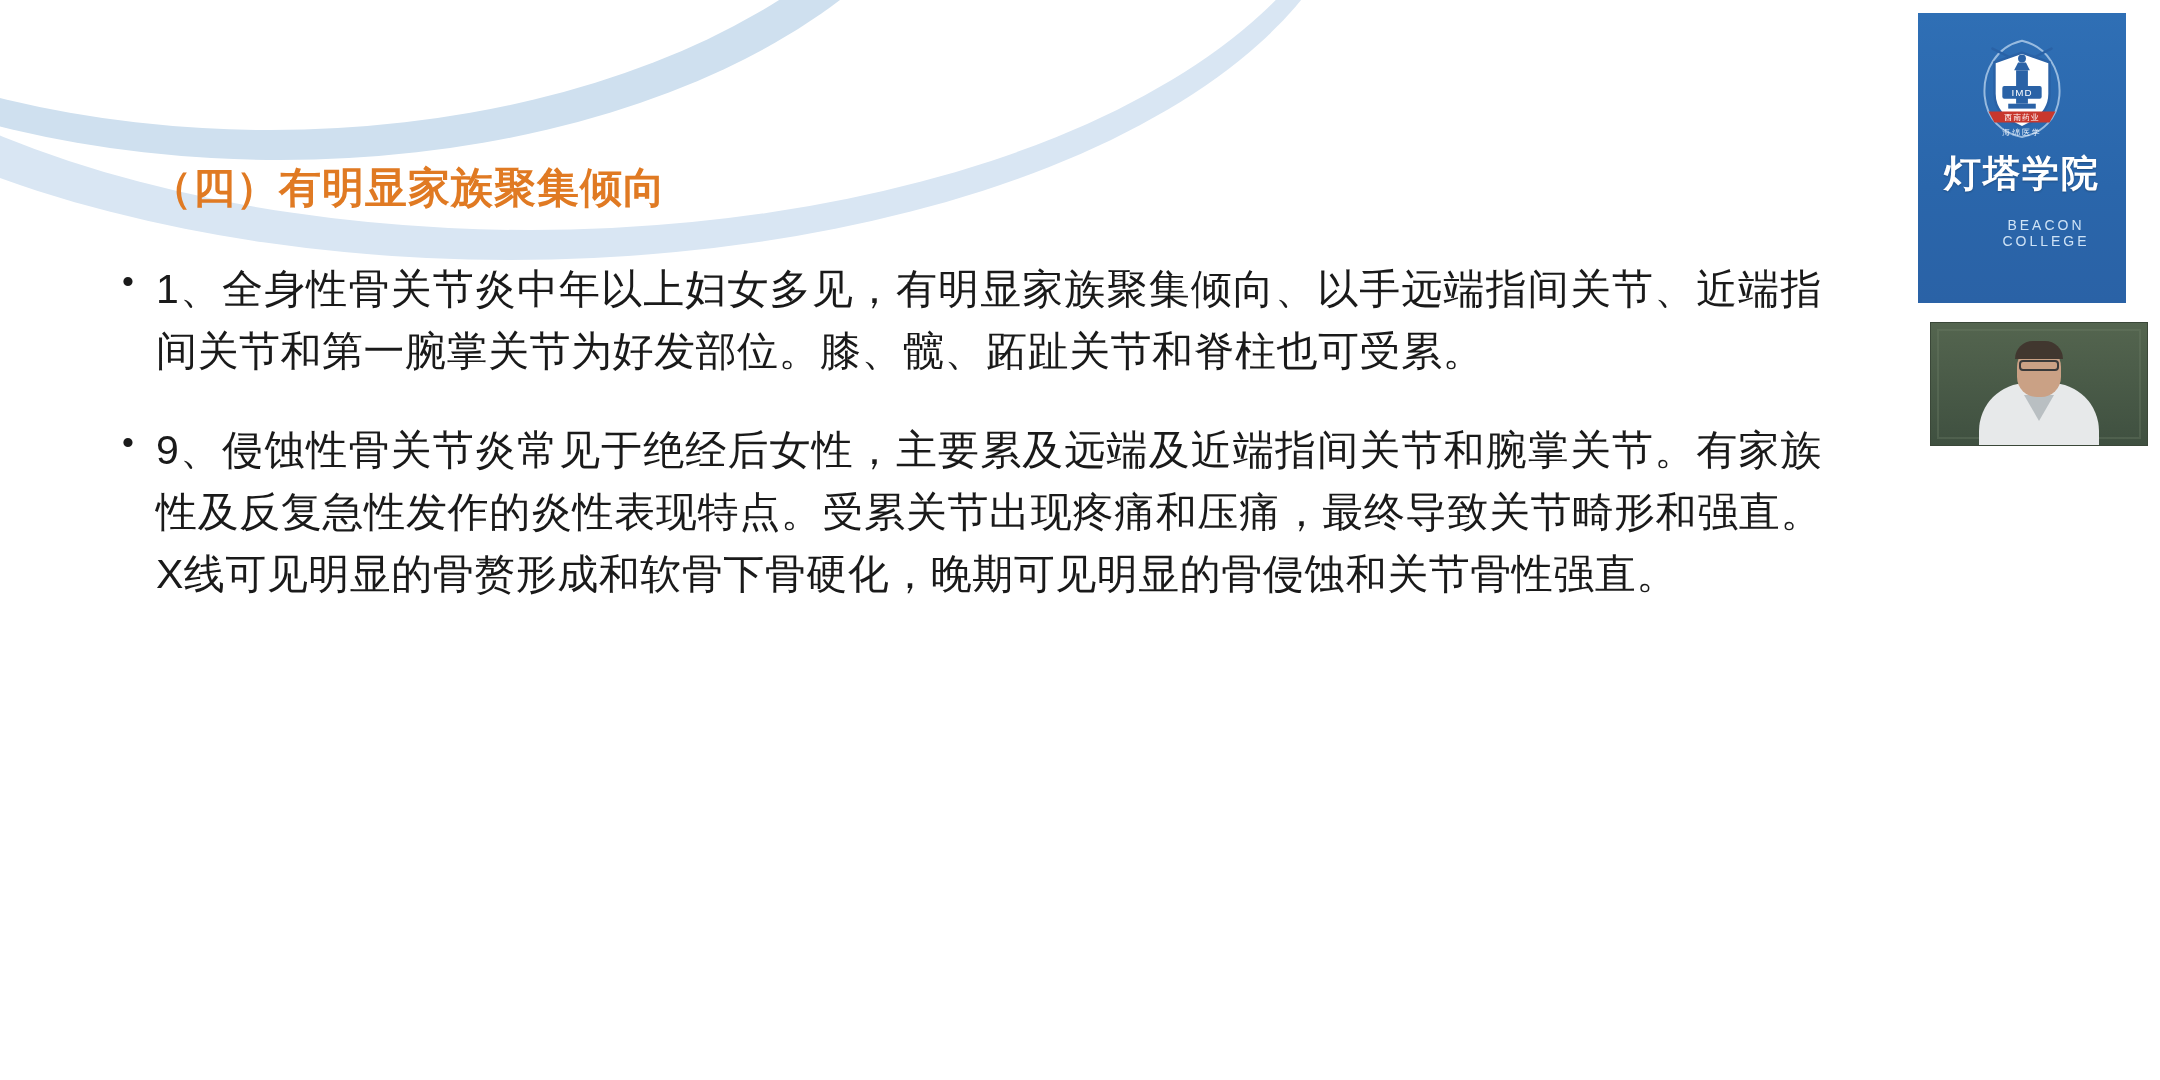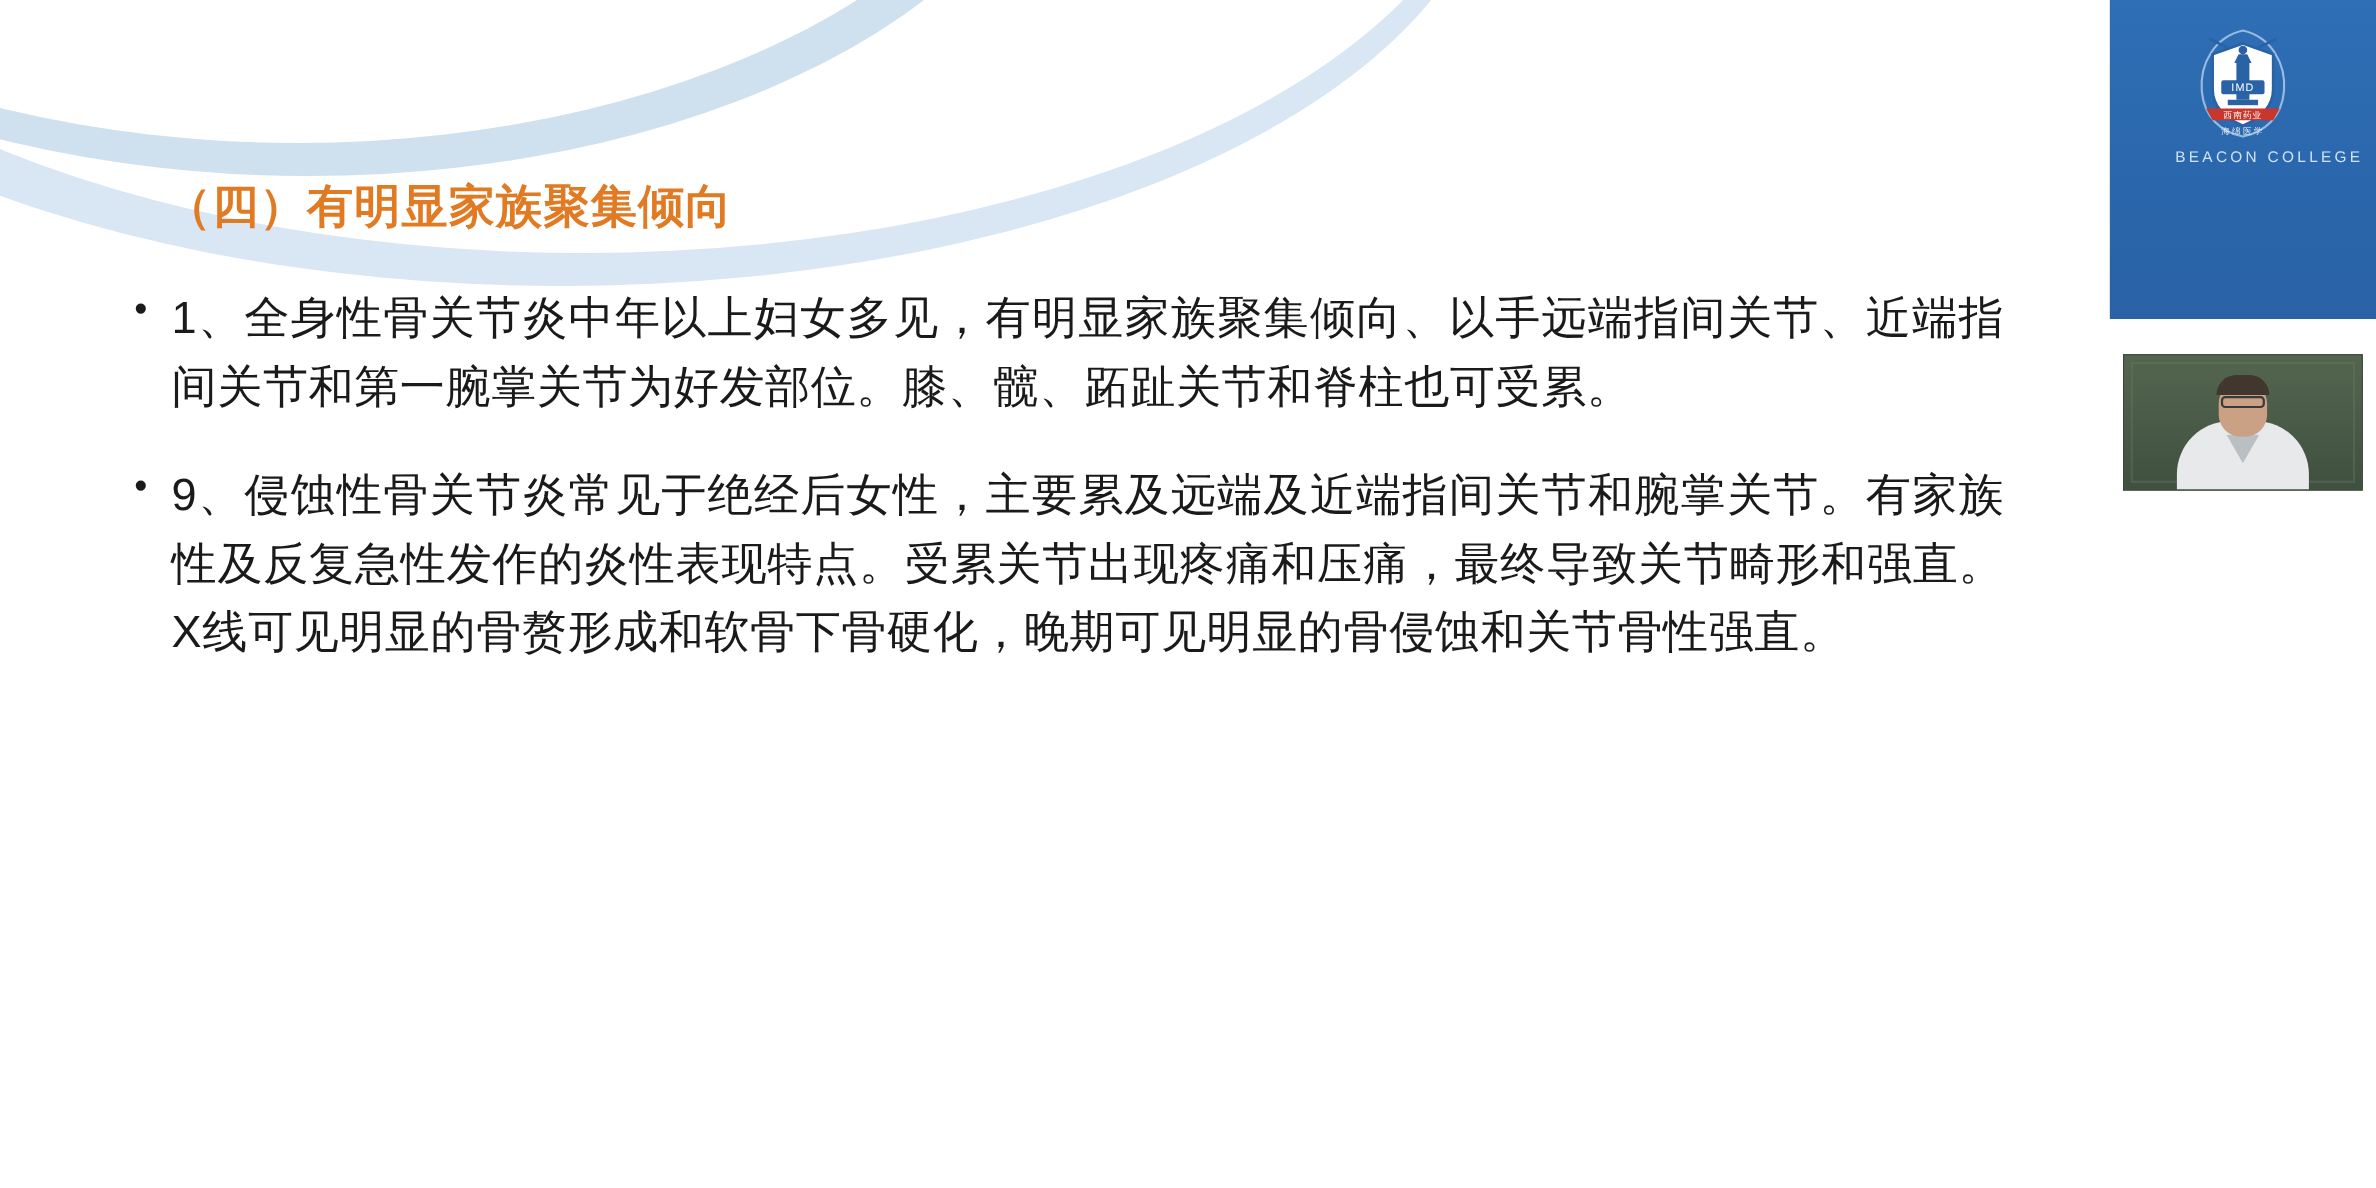--- a/index.html
+++ b/index.html
@@ -117,22 +117,22 @@
     left: 1918px;
     top: 0;
     width: 242px;
     height: 1080px;
     background: #ffffff;
   }
 
   .logo-panel {
     position: absolute;
     left: 0;
-    top: 0;
-    width: 242px;
+    top: 13px;
+    width: 208px;
     height: 290px;
     background: linear-gradient(180deg, #2f6fb5 0%, #2a66ab 60%, #2a62a6 100%);
     overflow: hidden;
   }
   .logo-wrap {
     position: absolute;
     left: 50%;
     top: 14px;
     transform: translateX(-50%);
     text-align: center;
@@ -146,21 +146,21 @@
   }
   .logo-cn {
     margin-top: 4px;
     font-size: 37px;
     font-weight: bold;
     color: #ffffff;
     letter-spacing: 2px;
     text-shadow: 0 1px 2px rgba(0,0,0,.25);
   }
   .logo-en {
-    margin-top: 2px;
+    margin-top: 18px;
     font-size: 14px;
     color: #cfe3f6;
     letter-spacing: 3px;
     padding-left: 48px;
   }
 
   .video-panel {
     position: absolute;
     left: 12px;
     top: 322px;
@@ -276,20 +276,21 @@
 
           <rect x="40" y="60" width="40" height="13" rx="2" fill="#2a62a6"></rect>
           <text x="60" y="70" font-family="Liberation Sans, sans-serif" font-size="10" fill="#ffffff" text-anchor="middle" letter-spacing="1">IMD</text>
 
           <path d="M26 86 L94 86 L88 97 L32 97 Z" fill="#c8372d"></path>
           <text x="60" y="95" font-family="Liberation Sans, sans-serif" font-size="8" fill="#ffffff" text-anchor="middle" letter-spacing="1">西南药业</text>
 
           <text x="60" y="110" font-family="Liberation Sans, sans-serif" font-size="8" fill="#eaf2fb" text-anchor="middle" letter-spacing="2">海绵医学</text>
         </svg>
 
+        <div class="logo-cn">灯塔学院</div>
         <div class="logo-en">BEACON COLLEGE</div>
       </div>
     </div>
 
     <div class="video-panel">
       <div class="vid-board"></div>
       <div class="vid-person"></div>
       <div class="vid-collar"></div>
       <div class="vid-head"></div>
       <div class="vid-hair"></div>

